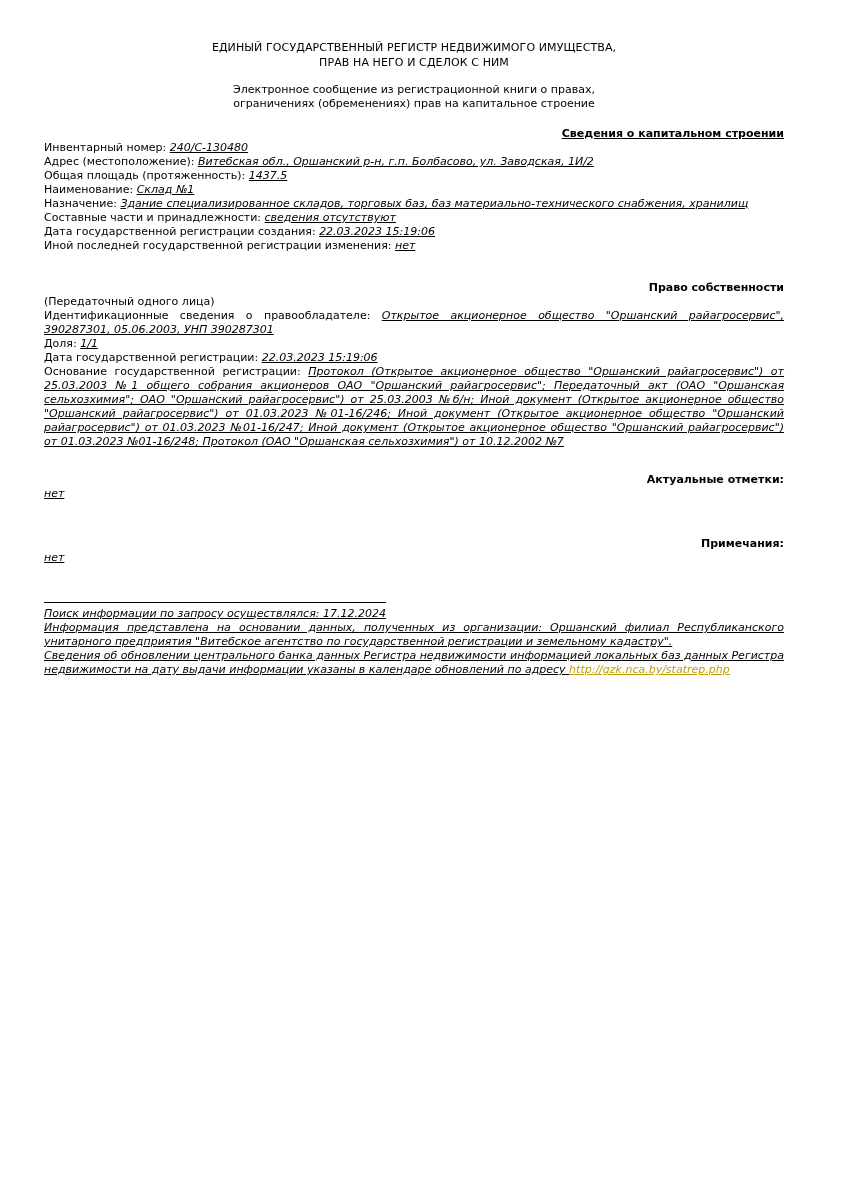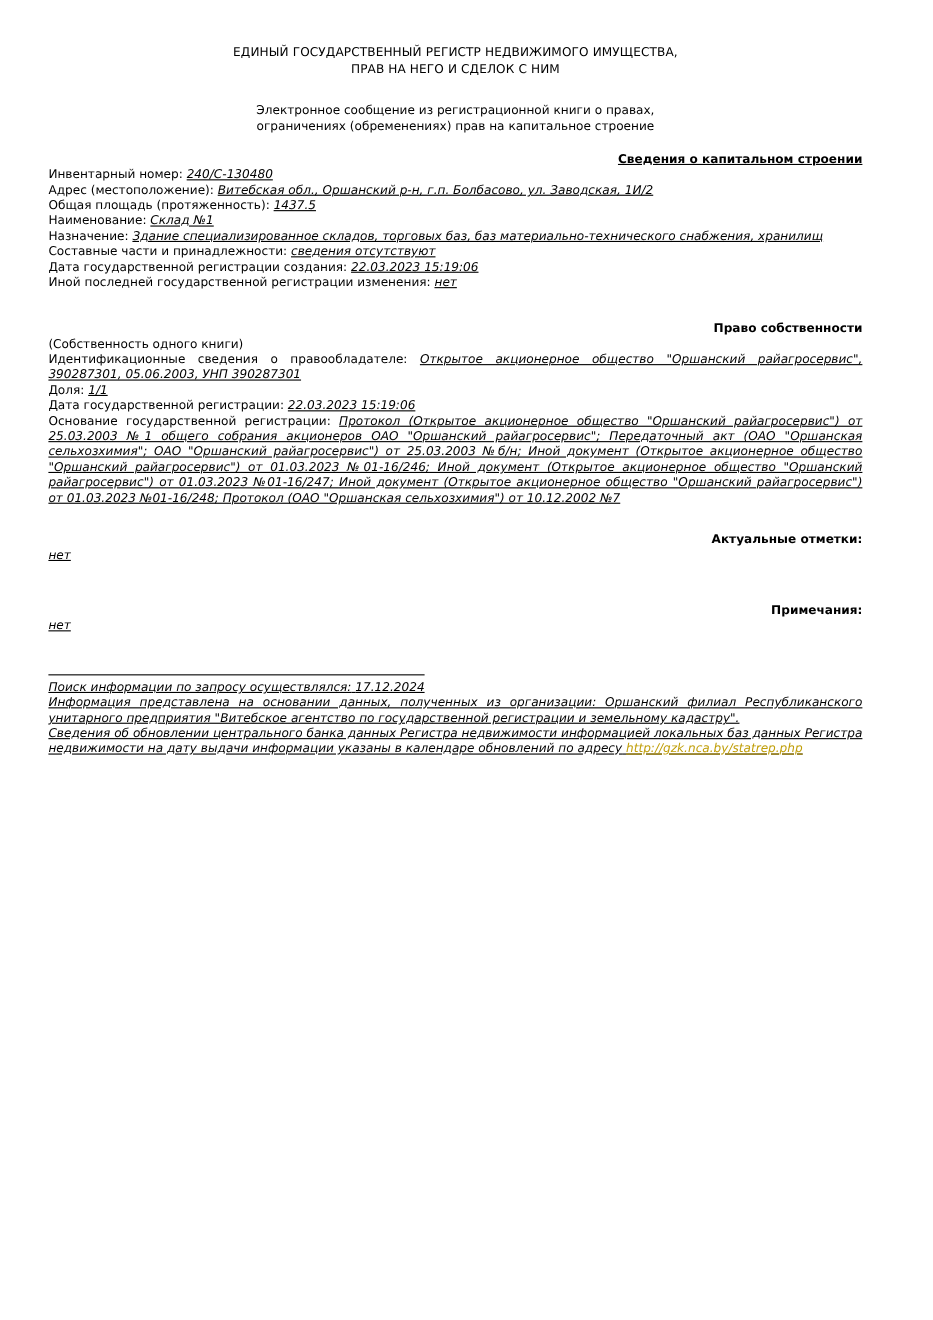--- a/index.html
+++ b/index.html
@@ -6,21 +6,21 @@
   html, body { background: #ffffff; }
   body {
     width: 848px; height: 1200px;
     font-family: "DejaVu Sans", "Liberation Sans", sans-serif;
     font-size: 11px; color: #000000;
     -webkit-font-smoothing: antialiased;
   }
   .page { width: 828px; height: 1200px; padding: 40px 44px 0 44px; overflow: hidden; }
   .center { text-align: center; }
   .doc-title { line-height: 15px; letter-spacing: 0.1px; }
-  .doc-subtitle { margin-top: 24px; line-height: 14px; }
+  .doc-subtitle { margin-top: 13px; line-height: 14px; }
   .sec-heading { font-size: 11px; font-weight: bold; line-height: 14px; text-align: right; }
   .u { text-decoration: underline; }
   p.field { line-height: 14px; }
   .justify { text-align: justify; }
   .val { font-style: italic; text-decoration: underline; }
   .section-capital { margin-top: 16px; }
   .section-ownership { margin-top: 28px; }
   .section-marks { margin-top: 24px; }
   .section-notes { margin-top: 36px; }
   .doc-footer { margin-top: 37px; }
@@ -52,21 +52,21 @@
     <p class="field"><span class="lbl">Общая площадь (протяженность):</span> <span class="val">1437.5</span></p>
     <p class="field"><span class="lbl">Наименование:</span> <span class="val">Склад №1</span></p>
     <p class="field"><span class="lbl">Назначение:</span> <span class="val">Здание специализированное складов, торговых баз, баз материально-технического снабжения, хранилищ</span></p>
     <p class="field"><span class="lbl">Составные части и принадлежности:</span> <span class="val">сведения отсутствуют</span></p>
     <p class="field"><span class="lbl">Дата государственной регистрации создания:</span> <span class="val">22.03.2023 15:19:06</span></p>
     <p class="field"><span class="lbl">Иной последней государственной регистрации изменения:</span> <span class="val">нет</span></p>
   </section>
 
   <section class="section-ownership">
     <div class="sec-heading">Право собственности</div>
-    <p class="field">(Собственность одного книги)</p>
+    <p class="field">(Передаточный одного лица)</p>
     <p class="field justify"><span class="lbl">Идентификационные сведения о правообладателе:</span> <span class="val">Открытое акционерное общество "Оршанский райагросервис", 390287301, 05.06.2003, УНП 390287301</span></p>
     <p class="field"><span class="lbl">Доля:</span> <span class="val">1/1</span></p>
     <p class="field"><span class="lbl">Дата государственной регистрации:</span> <span class="val">22.03.2023 15:19:06</span></p>
     <p class="field justify"><span class="lbl">Основание государственной регистрации:</span> <span class="val">Протокол (Открытое акционерное общество "Оршанский райагросервис") от 25.03.2003 №1 общего собрания акционеров ОАО "Оршанский райагросервис"; Передаточный акт (ОАО "Оршанская сельхозхимия"; ОАО "Оршанский райагросервис") от 25.03.2003 №б/н; Иной документ (Открытое акционерное общество "Оршанский райагросервис") от 01.03.2023 №01-16/246; Иной документ (Открытое акционерное общество "Оршанский райагросервис") от 01.03.2023 №01-16/247; Иной документ (Открытое акционерное общество "Оршанский райагросервис") от 01.03.2023 №01-16/248; Протокол (ОАО "Оршанская сельхозхимия") от 10.12.2002 №7</span></p>
   </section>
 
   <section class="section-marks">
     <div class="sec-heading">Актуальные отметки:</div>
     <p class="field val">нет</p>
   </section>

